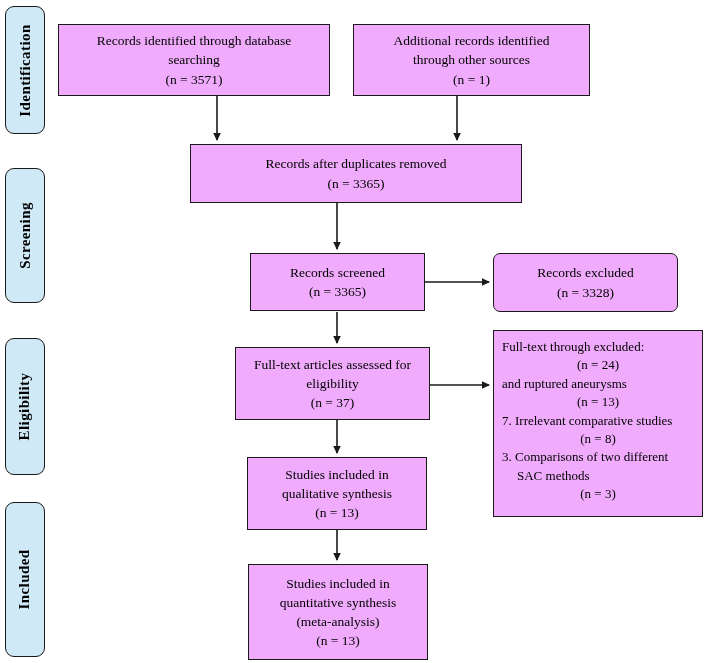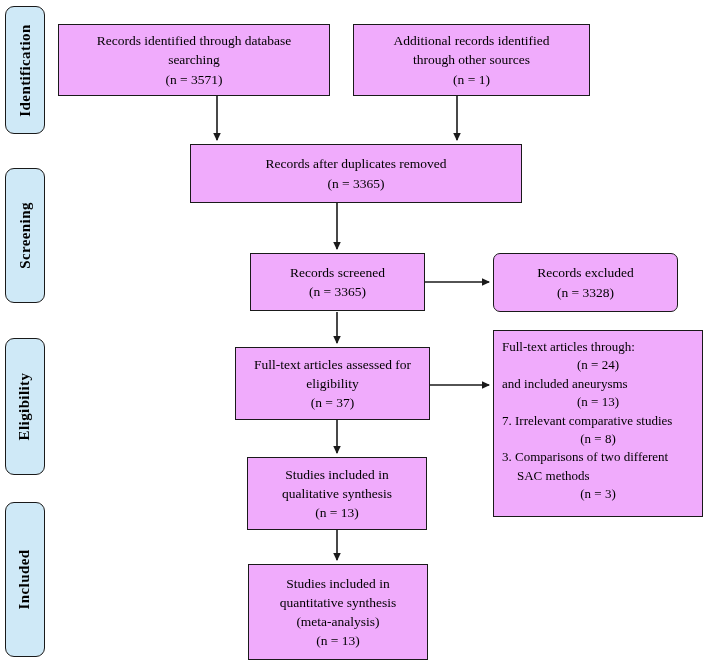--- a/index.html
+++ b/index.html
@@ -122,23 +122,23 @@
 (n = 3328)</div>
   </div>
 
   <div class="fbox" style="left:235px;top:347px;width:195px;height:73px;">
     <div class="box-text">Full-text articles assessed for
 eligibility
 (n = 37)</div>
   </div>
 
   <div class="fbox listbox" style="left:493px;top:330px;width:210px;height:187px;">
-    <div class="ln">Full-text articles through:</div>
+    <div class="ln">Full-text through excluded:</div>
     <div class="ln center">(n = 24)</div>
-    <div class="ln">and included aneurysms</div>
+    <div class="ln">and ruptured aneurysms</div>
     <div class="ln center">(n = 13)</div>
     <div class="ln">7. Irrelevant comparative studies</div>
     <div class="ln center">(n = 8)</div>
     <div class="ln">3. Comparisons of two different</div>
     <div class="ln indent">SAC methods</div>
     <div class="ln center">(n = 3)</div>
   </div>
 
   <div class="fbox" style="left:247px;top:457px;width:180px;height:73px;">
     <div class="box-text">Studies included in

